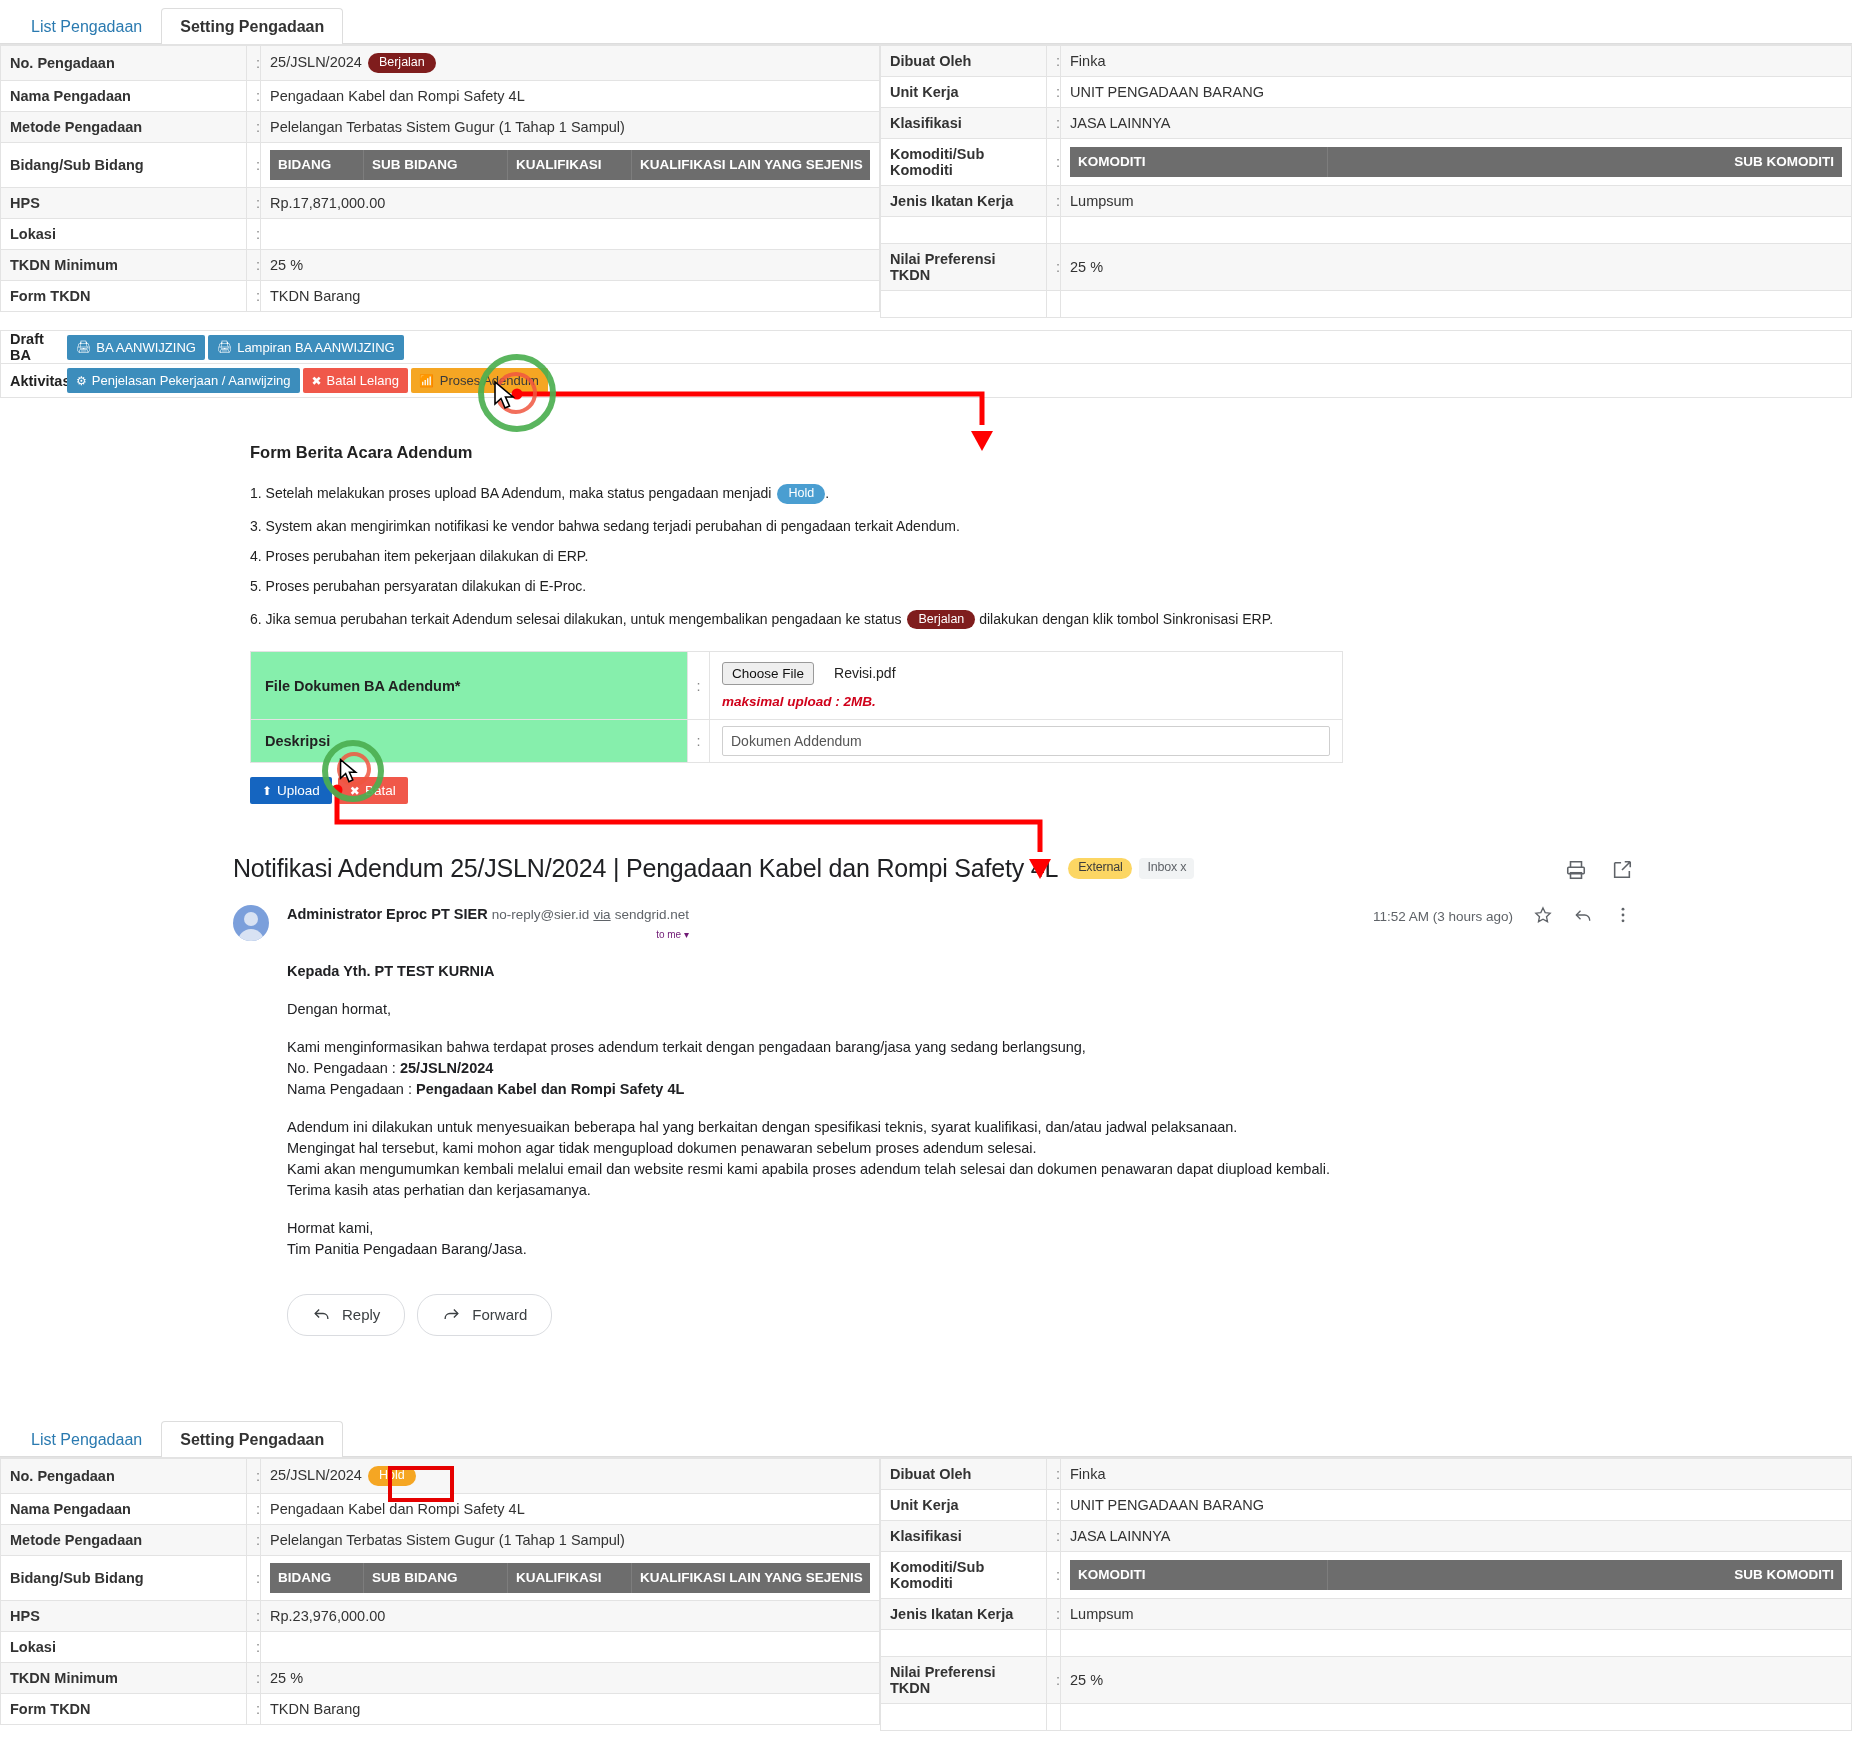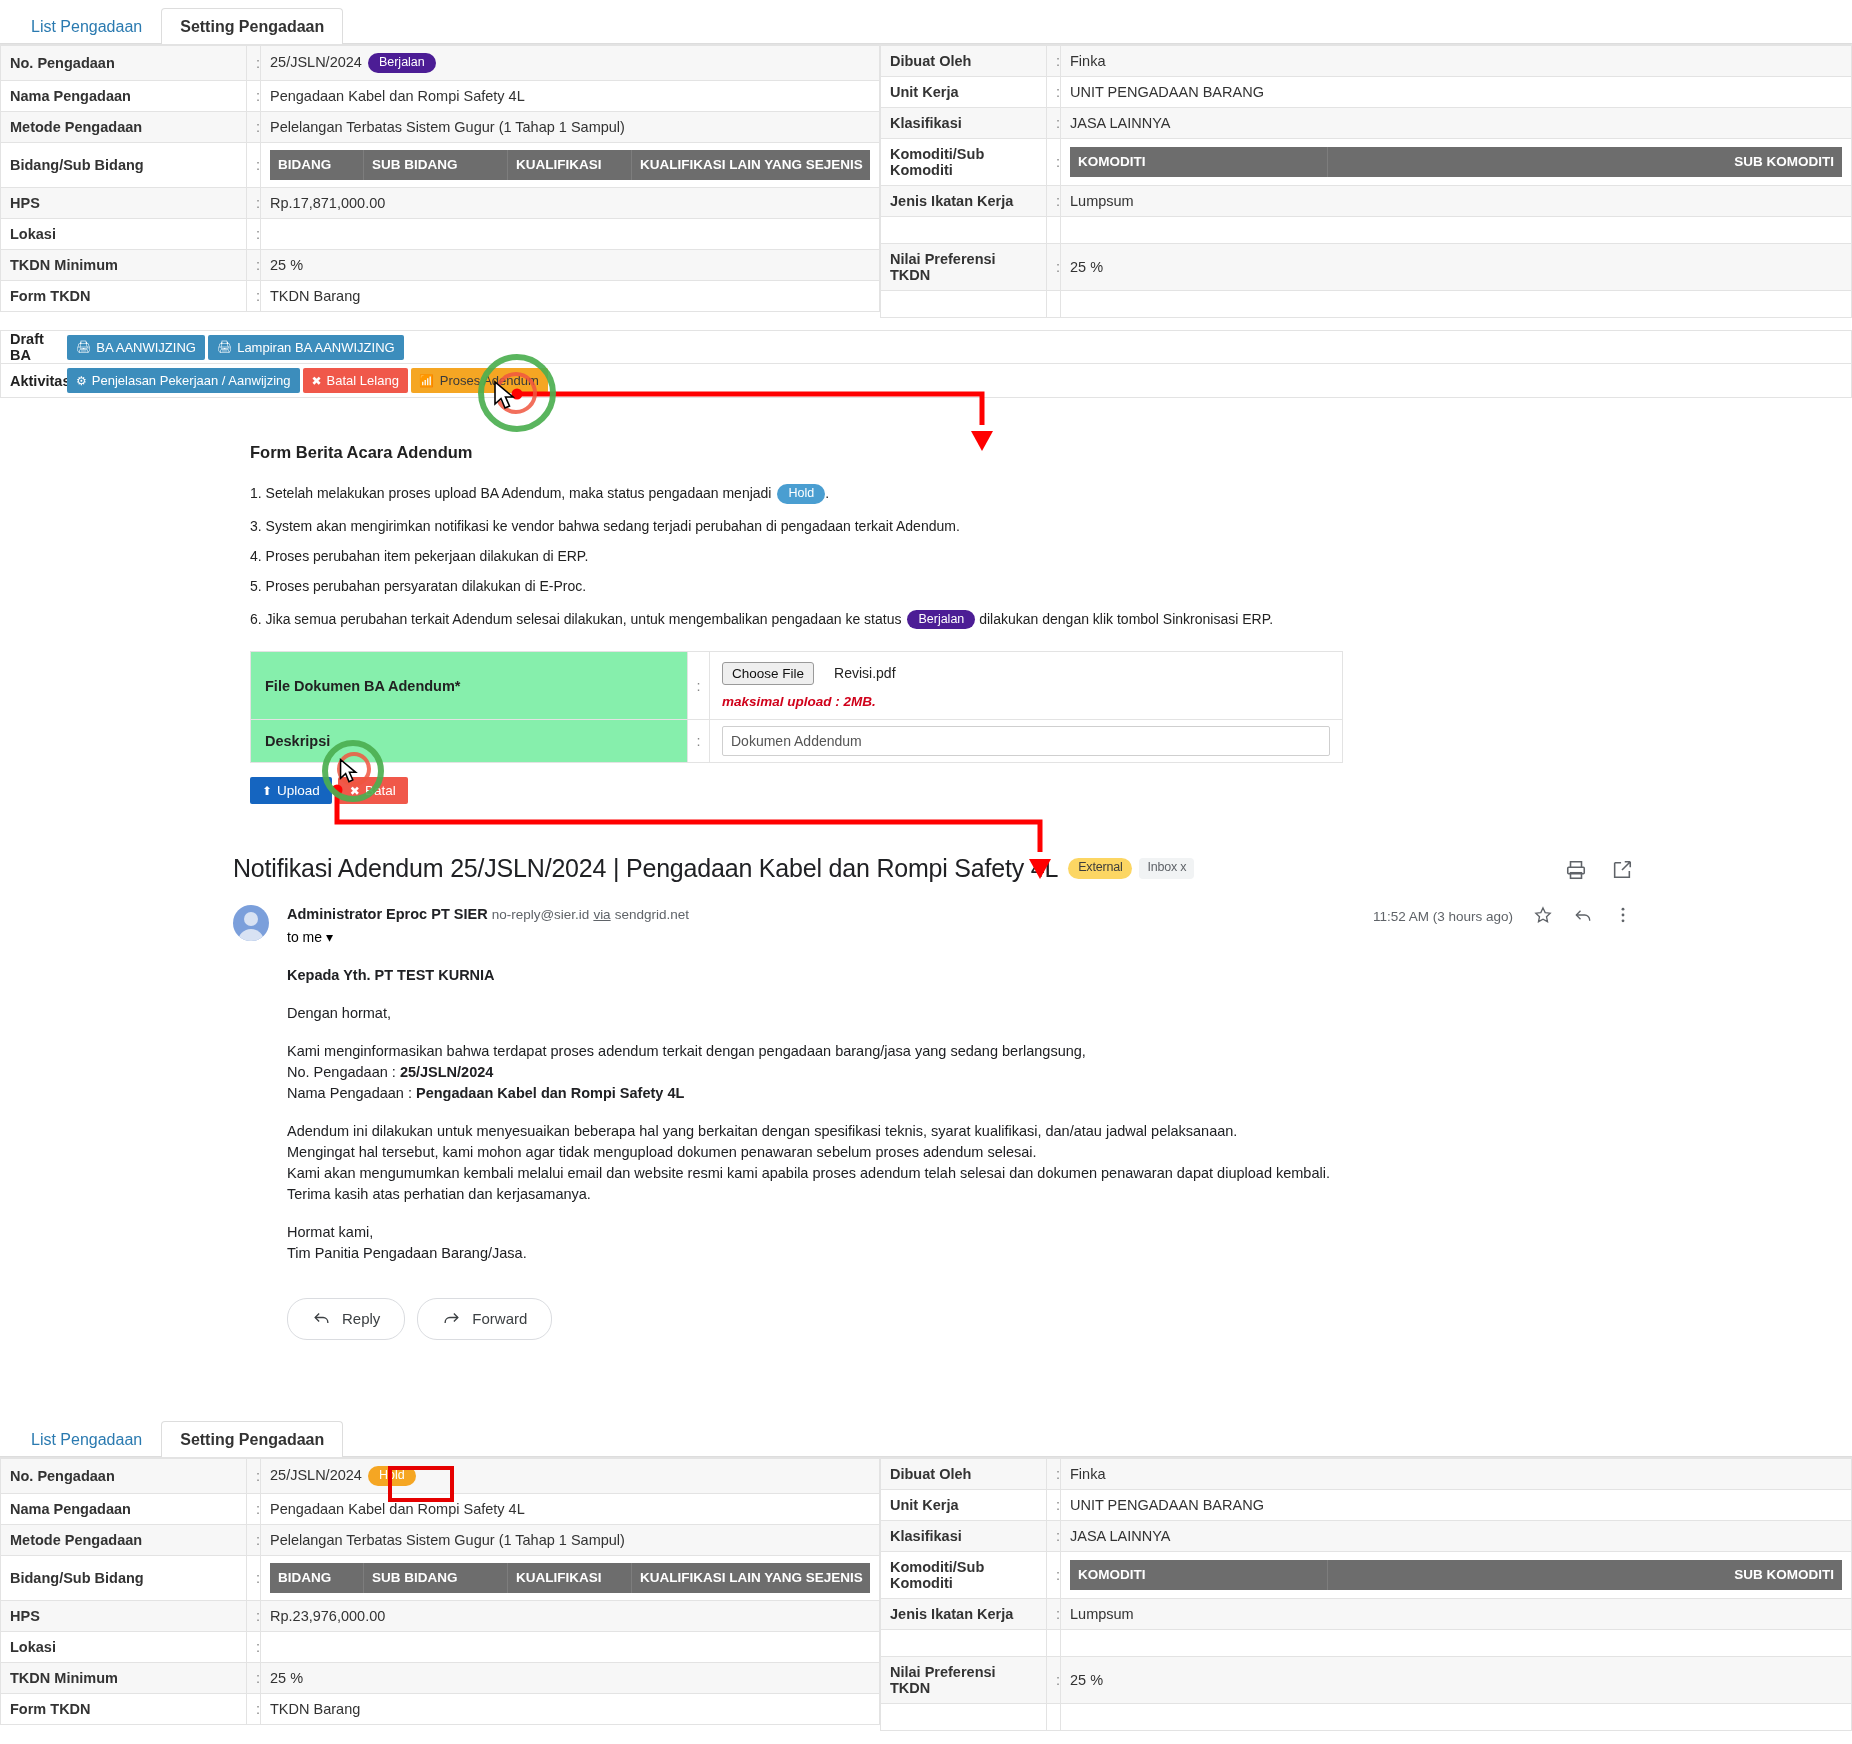--- a/index.html
+++ b/index.html
@@ -92,21 +92,21 @@
     display: inline-block;
     border-radius: 11px;
     color: #fff;
     font-size: 12.5px;
     padding: 3px 11px 4px 11px;
     line-height: 1;
     vertical-align: 1px;
     margin-left: 6px;
     font-weight: normal;
   }
-  .badge.green { background: #4c1d95; }
+  .badge.green { background: #7f1d1d; }
   .badge.blue  { background: #4a9ed1; }
   .badge.orange{ background: #f5a623; }
 
   
   .actionrow {
     display: flex;
     align-items: center;
     border: 1px solid #e3e3e3;
     border-top: none;
     min-height: 34px;
@@ -223,21 +223,21 @@
     content: ""; position: absolute; left: 11px; top: 7px;
     width: 14px; height: 14px; border-radius: 50%; background: #d8e2f3;
   }
   .avatar:after {
     content: ""; position: absolute; left: 5px; top: 24px;
     width: 26px; height: 18px; border-radius: 13px 13px 0 0; background: #d8e2f3;
   }
   .sname { font-weight: bold; font-size: 14.5px; color: #202124; }
   .saddr { font-size: 13.5px; color: #5f6368; margin-left: 4px; }
   .saddr u { text-decoration: underline; }
-  .tome { font-size: 14px; color: #000000; margin-top: 6px; }
+  .tome { font-size: 10px; color: #701a75; margin-top: 6px; text-align: right; }
   .emeta { position: absolute; right: 0; top: 0; display: flex; align-items: center; gap: 20px; color: #5f6368; font-size: 13.5px; }
 
   .ebody { margin-left: 54px; margin-top: 20px; font-size: 14.5px; color: #202124; }
   .ebody .ln { line-height: 1.45; }
   .ebody .gap { height: 17px; }
   .ebody b { font-weight: bold; }
 
   .rfbtns { margin-left: 54px; margin-top: 34px; display: flex; gap: 12px; }
   .rfbtn {
     display: inline-flex; align-items: center; gap: 11px;

